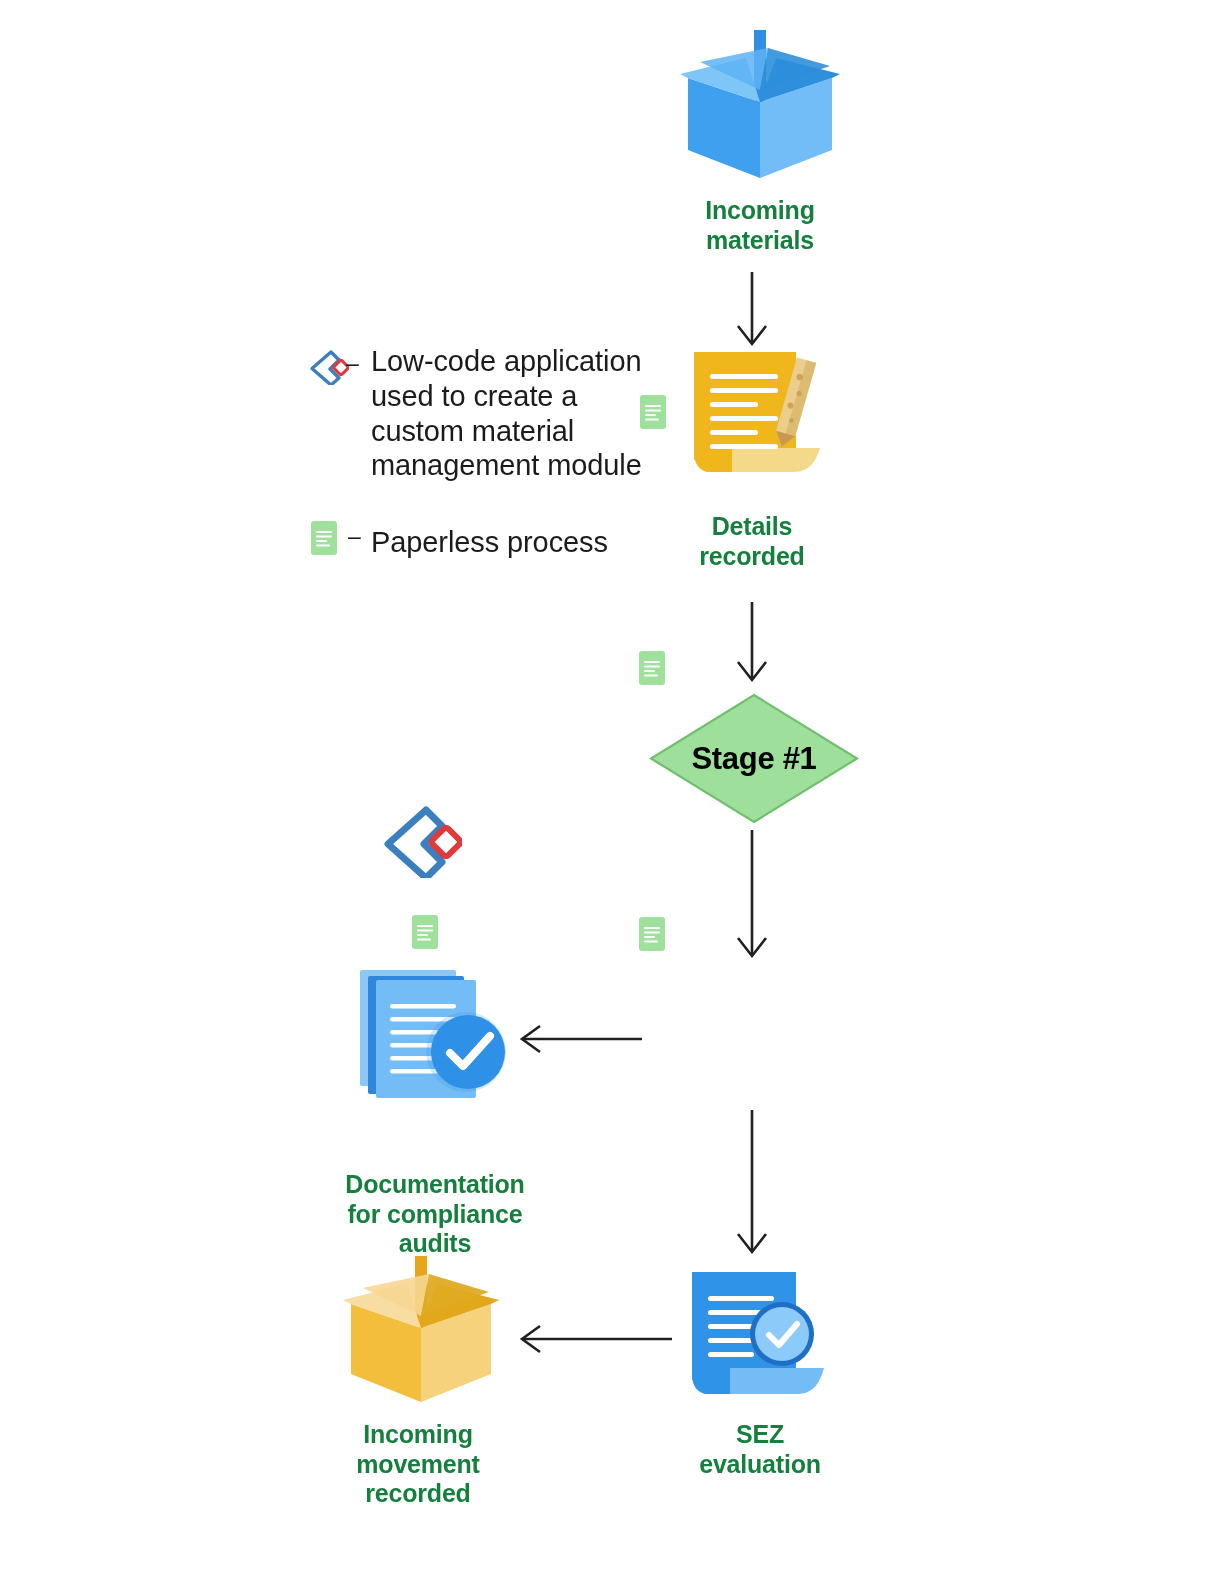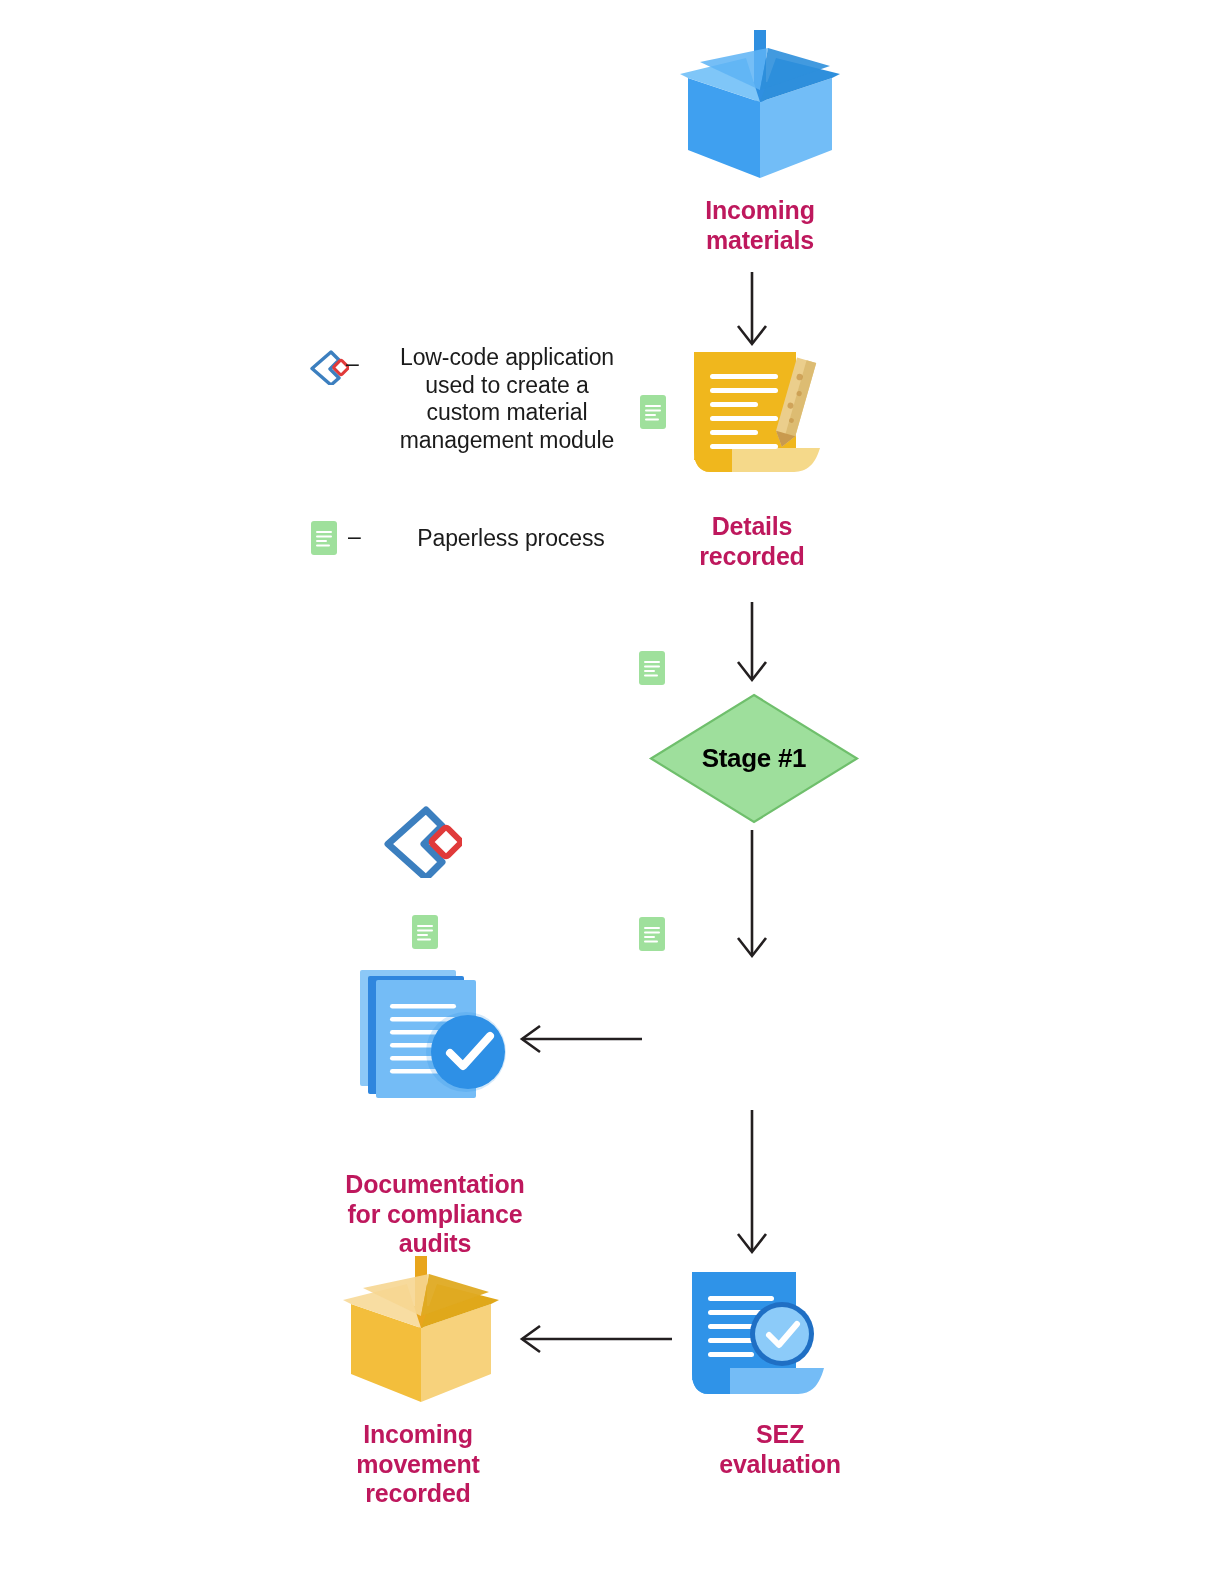--- a/index.html
+++ b/index.html
@@ -21,35 +21,34 @@
   }
   .abs { position: absolute; }
 
   
   .node-label {
     position: absolute;
     text-align: center;
     font-weight: 700;
     font-size: 25px;
     line-height: 1.18;
-    color: #be185d;
+    color: #15803d;
     letter-spacing: -0.2px;
     white-space: pre-line;
   }
 
   
   .legend-text {
     position: absolute;
-    font-size: 23px;
+    font-size: 29px;
     line-height: 1.2;
     color: #1b1b1b;
     font-weight: 400;
     white-space: pre-line;
     letter-spacing: -0.1px;
-    text-align: center;
   }
   .legend-dash {
     position: absolute;
     font-size: 23px;
     color: #1b1b1b;
     line-height: 1;
   }
 
   
   .paper-mark { position: absolute; }
@@ -57,21 +56,21 @@
   
   .diamond-wrap { position: absolute; }
   .diamond-text {
     position: absolute;
     inset: 0;
     display: flex;
     align-items: center;
     justify-content: center;
     font-family: "Liberation Sans", sans-serif;
     font-weight: 700;
-    font-size: 26px;
+    font-size: 31px;
     color: #000000;
     letter-spacing: -0.3px;
     pointer-events: none;
   }
 
   
   .conn { position: absolute; }
 </style>
 </head>
 <body>
@@ -264,21 +263,21 @@
         <rect x="22" y="56" width="46" height="5" rx="2.5"></rect>
         <rect x="22" y="70" width="66" height="5" rx="2.5"></rect>
         <rect x="22" y="84" width="46" height="5" rx="2.5"></rect>
       </g>
 
       <circle cx="96" cy="66" r="32" fill="#1F6FC4"></circle>
       <circle cx="96" cy="66" r="27" fill="#8CCBF9"></circle>
       <polyline points="83,67 93,77 111,56" fill="none" stroke="#ffffff" stroke-width="6" stroke-linecap="round" stroke-linejoin="round"></polyline>
     </svg>
   </div>
-  <div class="node-label" style="left:660px; top:1420px; width:240px;">SEZ
+  <div class="node-label" style="left:640px; top:1420px; width:240px;">SEZ
 evaluation</div>
 
   <div class="conn" style="left:516px; top:1322px; width:160px; height:34px;">
     <svg viewBox="0 0 160 34" width="160" height="34" aria-hidden="true">
       <line x1="156" y1="17" x2="6" y2="17" stroke="#231f20" stroke-width="2.6"></line>
       <polyline points="24,4 6,17 24,30" fill="none" stroke="#231f20" stroke-width="2.6"></polyline>
     </svg>
   </div>
 
   <div class="abs" style="left:343px; top:1256px; width:156px; height:148px;">

